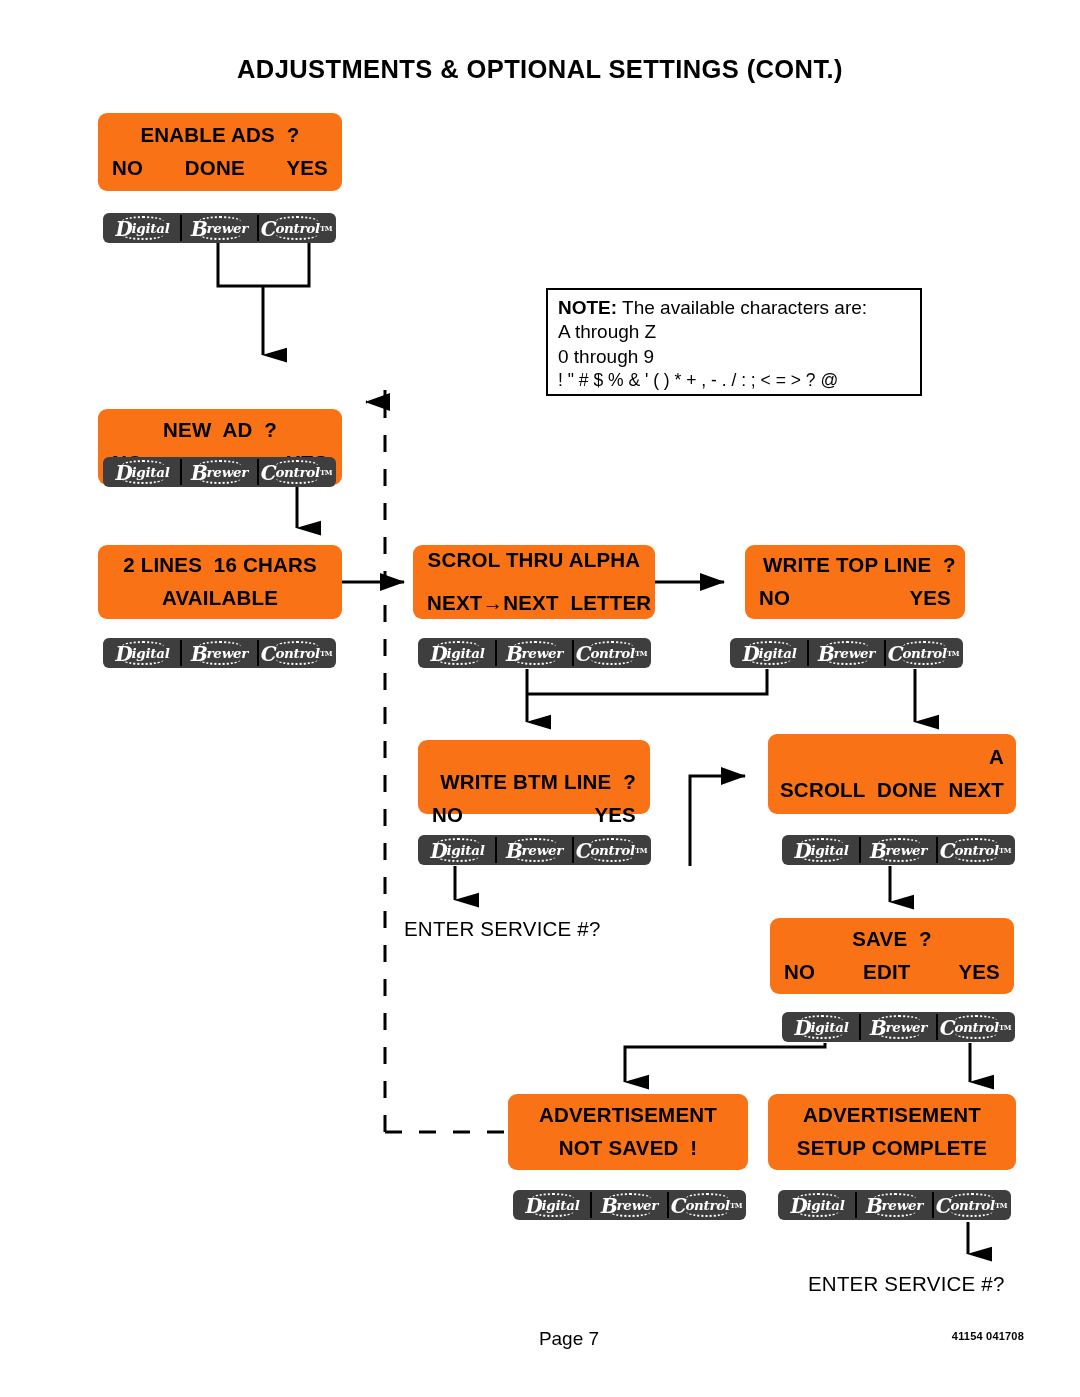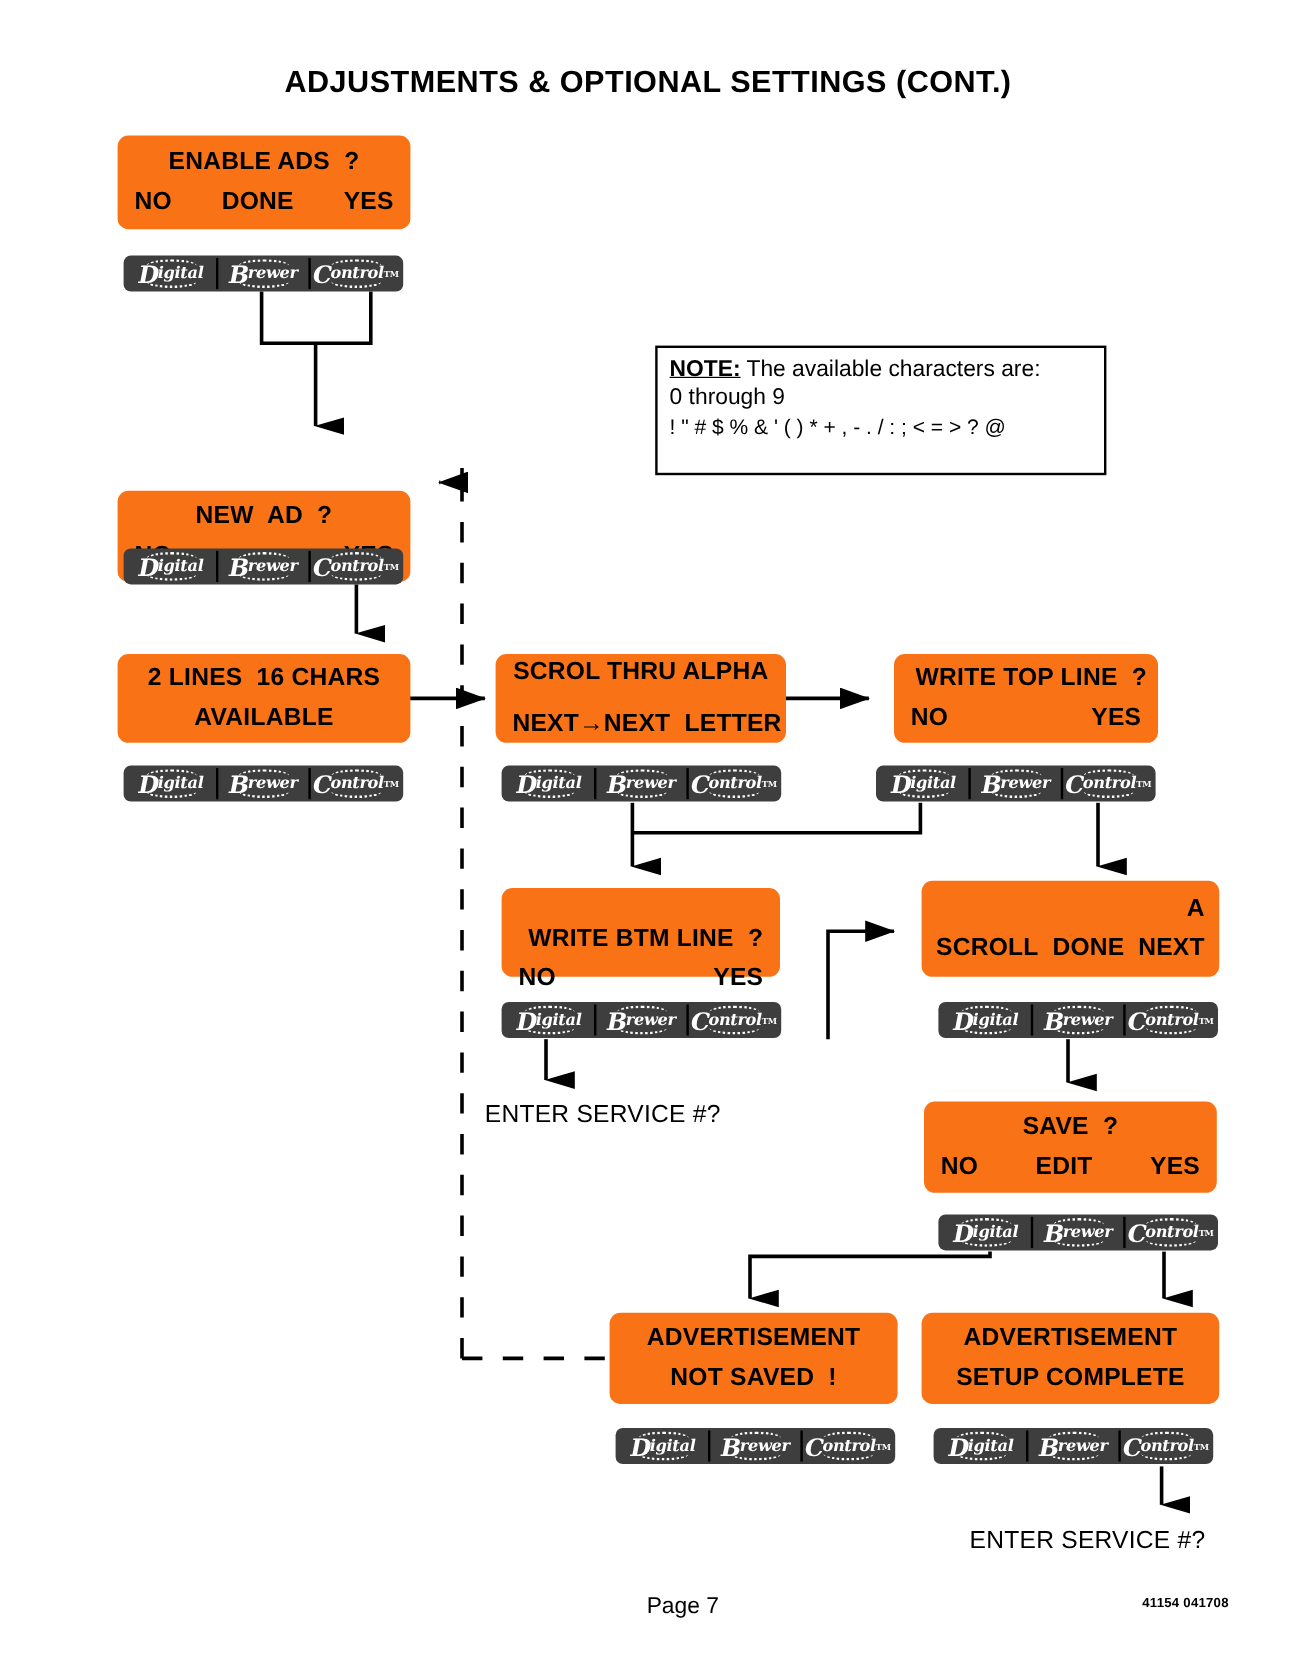--- a/index.html
+++ b/index.html
@@ -132,21 +132,21 @@
     border: 2px solid #000;
     background: #fff;
     box-sizing: border-box;
     padding: 6px 10px 5px 10px;
   }
   .note-box .nl {
     font-size: 19px;
     line-height: 1.28;
     white-space: pre;
   }
-  .note-box .nl b { font-weight: bold; text-decoration: underline; }
+  .note-box .nl b { font-weight: bold; }
 
   
   #wires {
     position: absolute;
     left: 0; top: 0;
     width: 1080px; height: 1397px;
     pointer-events: none;
   }
 
   
@@ -245,20 +245,21 @@
     </div>
     <div class="seg">
       <span class="cap">C</span>
         <span>ontrol</span>
         <span class="tm">TM</span>
     </div>
   </div>
 
   <div class="note-box" style="left:546px; top:288px; width:376px; height:108px;">
     <div class="nl"><b>NOTE:</b><span> The available characters are:</span></div>
+    <div class="nl">A through Z</div>
     <div class="nl">0 through 9</div>
     <div class="nl" style="font-size:17.5px;">! " # $ % &amp; ' ( ) * + , - . / : ; &lt; = &gt; ? @</div>
   </div>
 
   <div class="lcd" style="left:98px; top:363px; width:244px; height:76px;margin-top:46px;">
     <div class="ln center">NEW  AD  ?</div>
     <div class="ln spread gap">
       <span>NO</span>
       <span>YES</span>
     </div>

